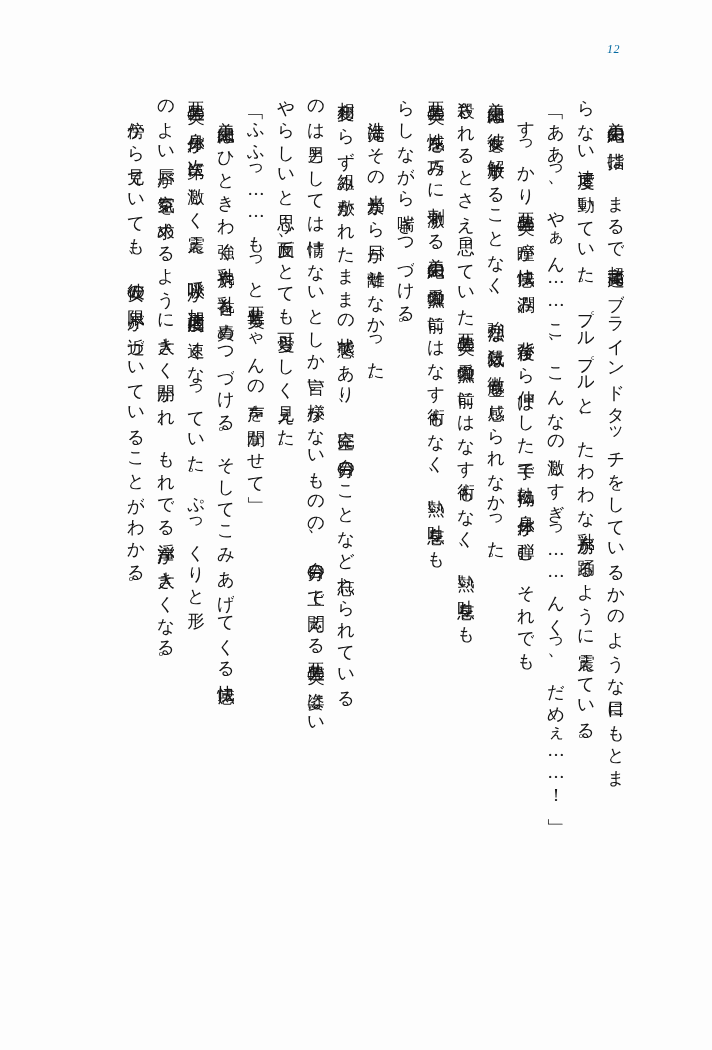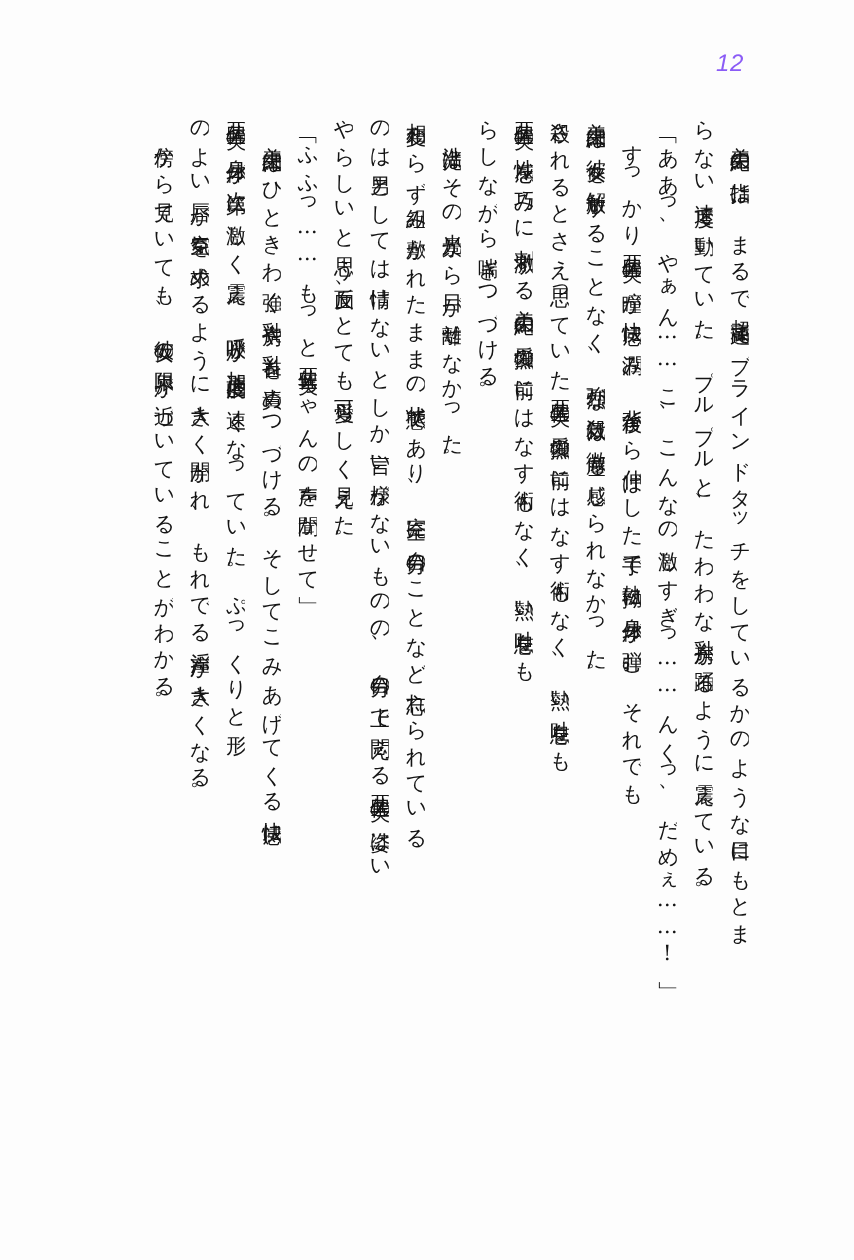--- a/index.html
+++ b/index.html
@@ -18,24 +18,24 @@
     position: relative;
     width: 712px;
     height: 1050px;
     background: #fdfdfd;
     box-sizing: border-box;
   }
   .page-number {
     position: absolute;
     top: 42px;
     right: 92px;
-    font-family: Liberation Sans, sans-serif;
+    font-family: Liberation Serif, serif;
     font-style: italic;
-    font-size: 20px;
-    color: #8b5cf6;
+    font-size: 12px;
+    color: #0369a1;
     letter-spacing: 0.5px;
   }
   .text-block {
     position: absolute;
     top: 88px;
     left: 88px;
     right: 88px;
     height: 880px;
     display: flex;
     flex-direction: row-reverse;

